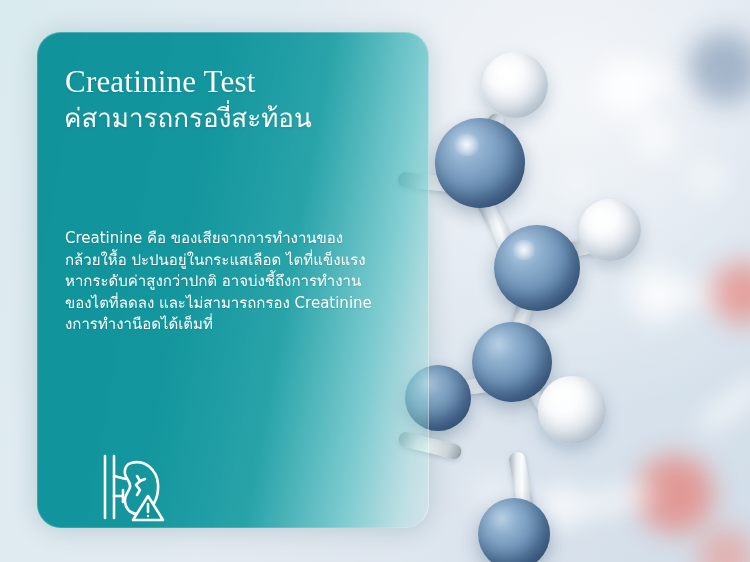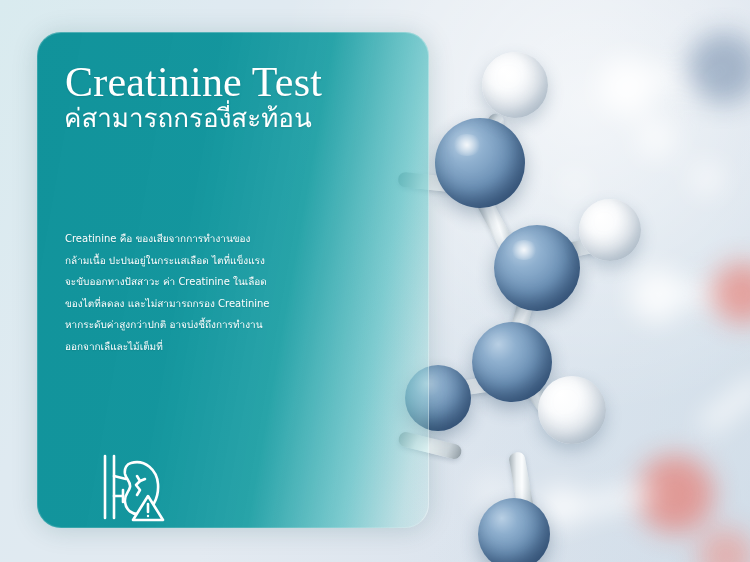--- a/index.html
+++ b/index.html
@@ -60,33 +60,33 @@
     border-right-color:rgba(255,255,255,.32);
     border-top-color:rgba(255,255,255,.26);
     pointer-events:none;
   }
 
   .card-inner{position:absolute;left:0;top:0;width:392px;height:496px;}
 
   .title-en{
     position:absolute;left:28px;top:32px;
     font-family:"Liberation Serif", serif;
-    font-size:42px;line-height:36px;color:#ffffff;letter-spacing:.2px;
+    font-size:31px;line-height:36px;color:#ffffff;letter-spacing:.2px;
     text-shadow:0 1px 2px rgba(0,60,65,.18);
   }
   .title-th{
     position:absolute;left:27px;top:70px;width:345px;
     font-family:"DejaVu Sans", sans-serif;
     font-size:26px;line-height:32px;color:#ffffff;
     text-shadow:0 1px 2px rgba(0,60,65,.18);
   }
   .body-th{
     position:absolute;left:28px;top:196px;width:360px;
     font-family:"DejaVu Sans", sans-serif;
-    font-size:10px;line-height:21.6px;color:#ffffff;
+    font-size:15px;line-height:21.6px;color:#ffffff;
     text-shadow:0 1px 1px rgba(0,60,65,.16);
   }
   .body-th div{white-space:nowrap;}
 
   .icon-wrap{position:absolute;left:62px;top:420px;width:74px;height:76px;}
 </style>
 </head>
 <body>
 
 <div id="stage">
@@ -146,25 +146,24 @@
     <div class="card-inner">
 
       <div class="title-en">Creatinine Test</div>
 
       <div class="title-th">
         <div>ค่สามารถกรองี่สะท้อน</div>
       </div>
 
       <div class="body-th">
         <div>Creatinine คือ ของเสียจากการทำงานของ</div>
-        <div>กล้ามเนื้อ ปะปนอยู่ในกระแสเลือด ไตที่แข็งแรง</div>
-        <div>จะขับออกทางปัสสาวะ ค่า Creatinine ในเลือด</div>
+        <div>กล้วยใหื้อ ปะปนอยู่ในกระแสเลือด ไตที่แข็งแรง</div>
+        <div>หากระดับค่าสูงกว่าปกติ อาจบ่งชี้ถึงการทำงาน</div>
         <div>ของไตที่ลดลง และไม่สามารถกรอง Creatinine</div>
-        <div>หากระดับค่าสูงกว่าปกติ อาจบ่งชี้ถึงการทำงาน</div>
-        <div>ออกจากเลืและไม้เต็มที่</div>
+        <div>งการทำงานือดได้เต็มที่</div>
       </div>
 
       <div class="icon-wrap">
         <svg viewBox="0 0 74 76" width="74" height="76" fill="none" stroke="#ffffff" stroke-width="2.6" stroke-linecap="round" stroke-linejoin="round">
 
           <line x1="6" y1="4" x2="6" y2="66"></line>
           <line x1="15" y1="4" x2="15" y2="66"></line>
 
           <path d="M15 24 L27 27"></path>
           <path d="M15 44 L24 44"></path>

